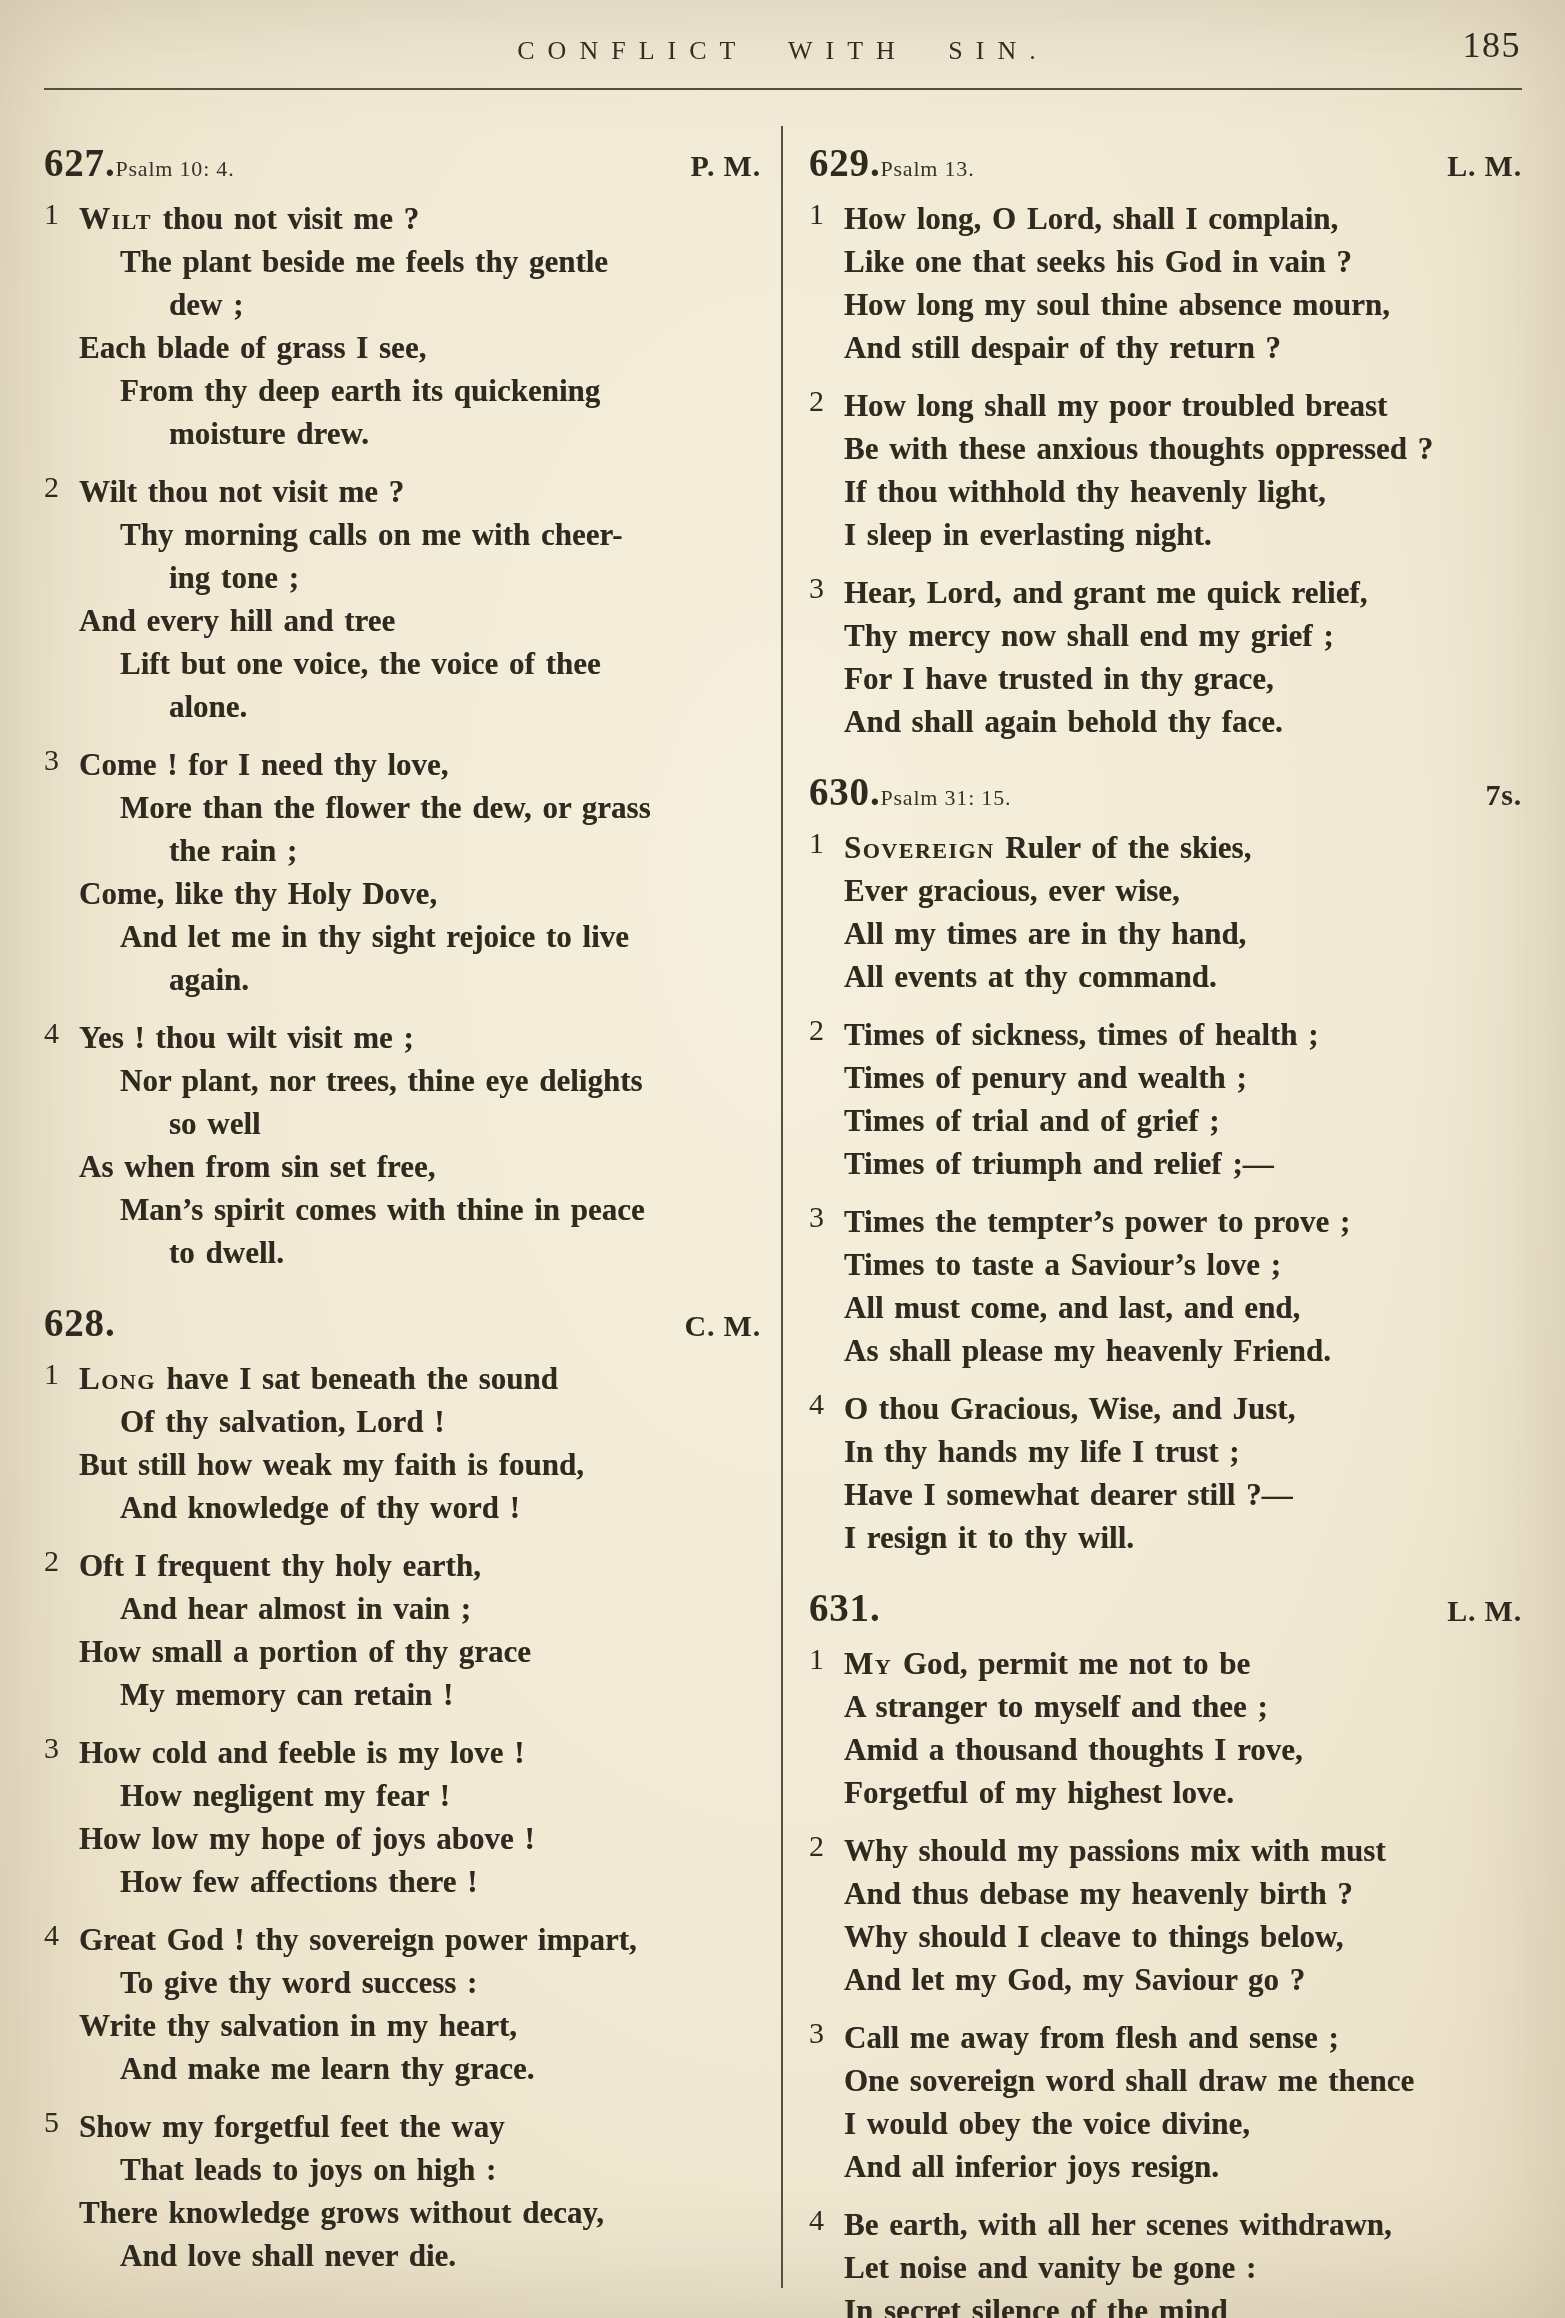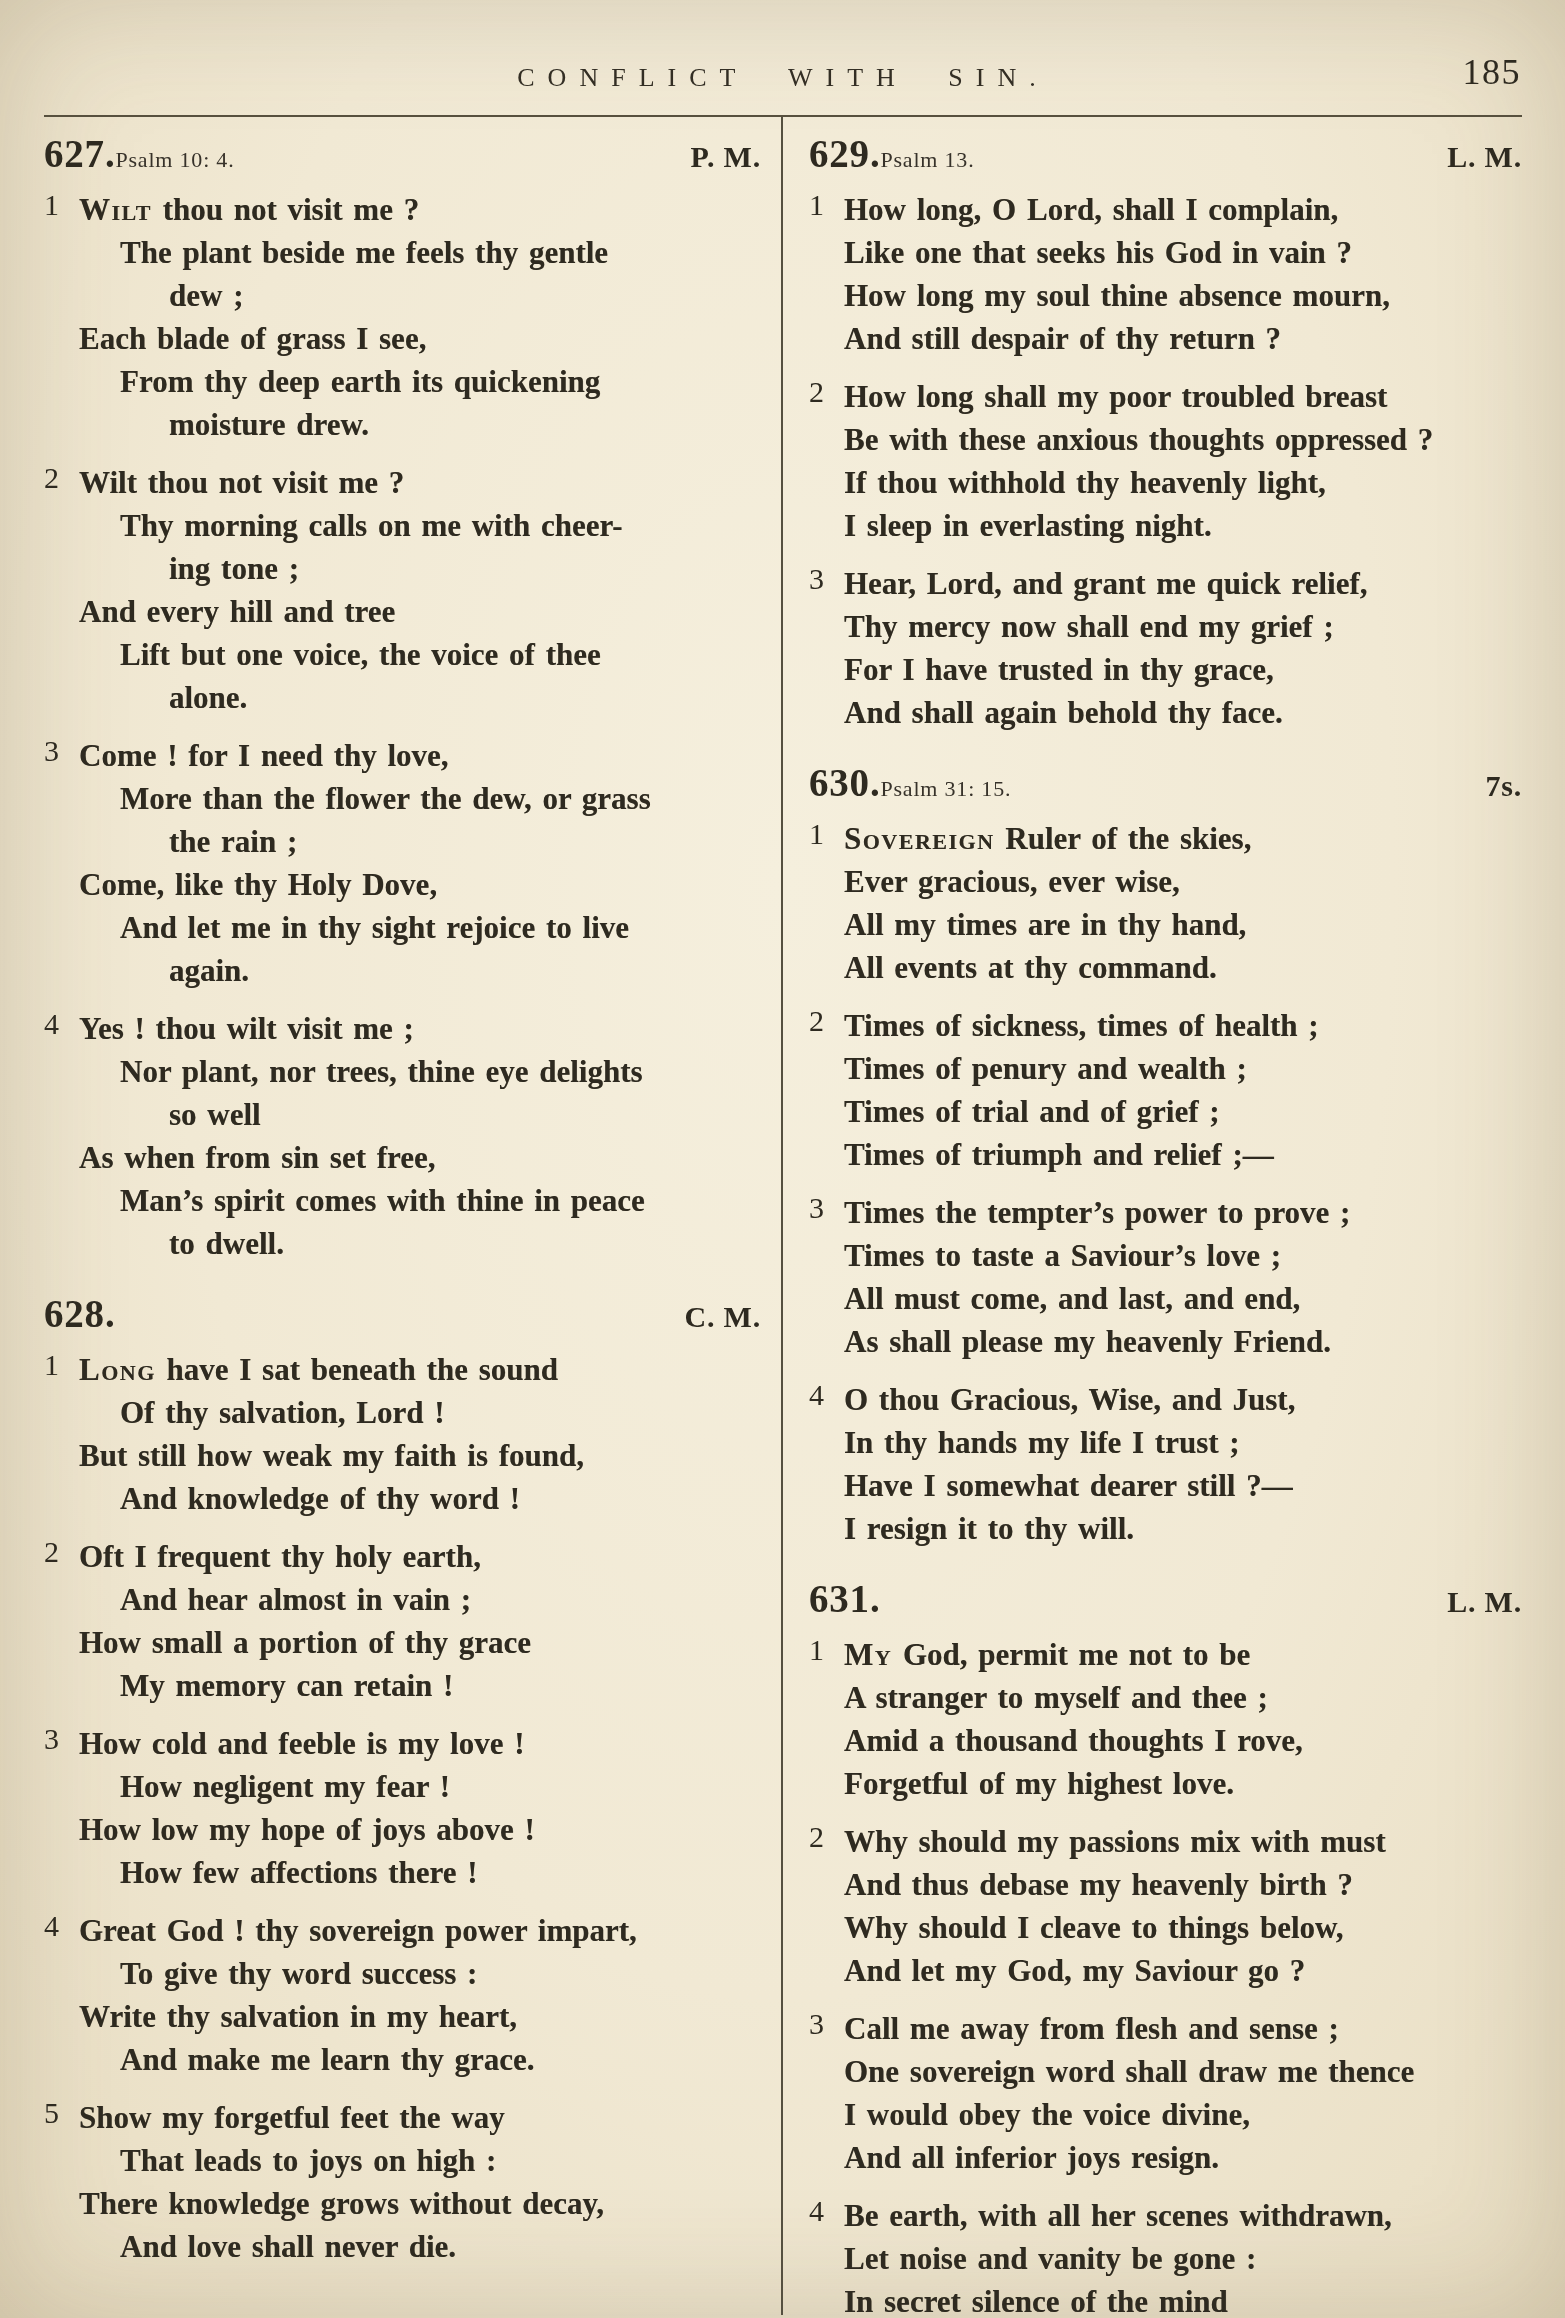--- a/index.html
+++ b/index.html
@@ -8,30 +8,30 @@
     background: #e9e1cb;
     font-family: "Liberation Serif", serif;
   }
   .page {
     position: relative; width: 1566px; height: 2319px; box-sizing: border-box;
     padding: 30px 44px 0 44px;
     background: radial-gradient(ellipse at 50% 38%, #f5efdd 0%, #f1e9d4 55%, #e8ddc2 100%);
     box-shadow: inset 0 0 129px rgba(96, 78, 46, 0.22);
     color: #2e2a20;
   }
-  .running-header { position: relative; height: 49px; margin-top: 27px; }
+  .running-header { position: relative; height: 49px; }
   .head-title {
     position: absolute; left: 0; right: 0; top: 6px; text-align: center;
     font-size: 26px; letter-spacing: 13px; word-spacing: 21px; color: #332e24;
   }
   .page-number { position: absolute; right: 1px; top: -6px; font-size: 36px; letter-spacing: 1.5px; }
   .head-rule { border: 0; border-top: 2.3px solid #57503e; margin: 9px 0 0 0; }
 
   .columns { display: flex; align-items: stretch; height: calc(100% - 91px); }
-  .column { width: 50%; box-sizing: border-box; padding-top: 6px; }
+  .column { width: 50%; box-sizing: border-box; padding-top: 6px; margin-top: 36px; }
   .column.left  { padding-right: 20px; border-right: 2.3px solid #555040; }
   .column.right { padding-left: 26px; }
 
   .hymn { margin-top: 26px; }
   .hymn:first-child { margin-top: 7.6px; }
   .hymn-head { display: flex; align-items: baseline; margin-bottom: 12px; }
   .hymn-number { font-size: 39px; font-weight: bold; letter-spacing: 0.8px; }
   .hymn-ref { flex: 1; text-align: left; font-size: 22px; letter-spacing: 0.8px; color: #37322a; }
   .hymn-meter { font-size: 30px; font-weight: bold; letter-spacing: 0.8px; text-align: right; }
 

